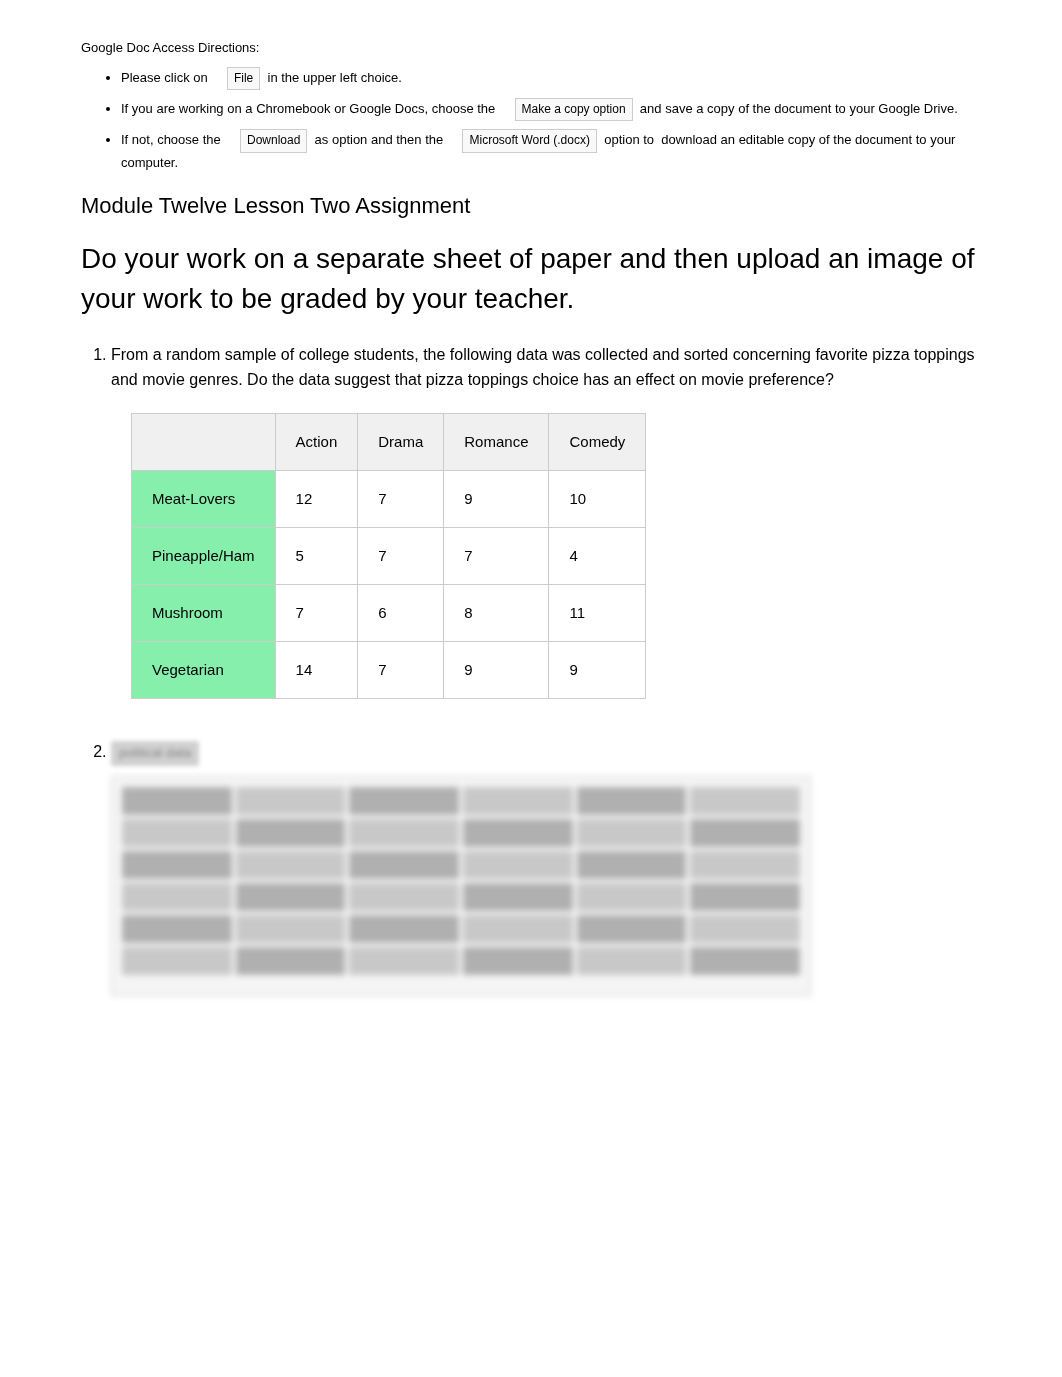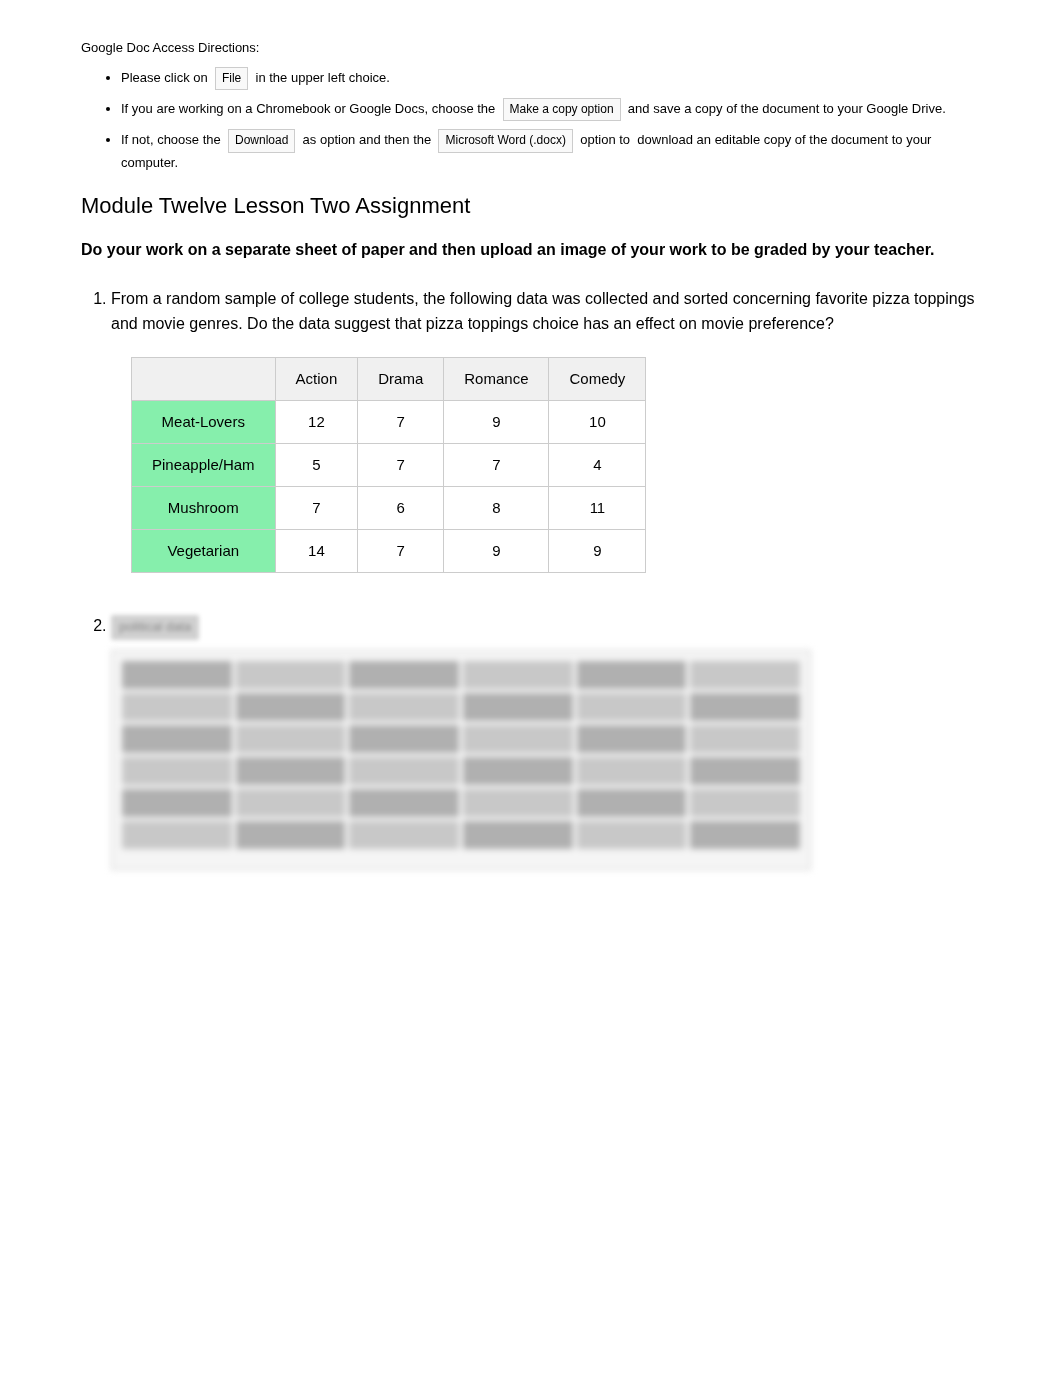--- a/index.html
+++ b/index.html
@@ -42,32 +42,33 @@
 
     .highlighted-box {
       display: inline-block;
       border: 1px solid #ccc;
       padding: 1px 6px;
       font-size: 12px;
       background: #f9f9f9;
       border-radius: 0;
       font-family: Arial, sans-serif;
       white-space: nowrap;
+      margin-left: 12px;
     }
 
     .section-title {
       font-size: 22px;
       font-weight: normal;
       margin-bottom: 20px;
       font-family: Arial, sans-serif;
     }
 
     .intro-text {
-      font-size: 16px;
-      font-weight: bold;
+      font-size: 28px;
+      font-weight: normal;
       line-height: 1.4;
       margin-bottom: 24px;
       font-family: Arial, sans-serif;
     }
 
     .questions-list {
       list-style: decimal;
       padding-left: 30px;
       font-size: 16px;
     }
@@ -85,22 +86,22 @@
 
     .data-table {
       border-collapse: collapse;
       margin: 20px 0 20px 20px;
       font-size: 15px;
       min-width: 500px;
     }
 
     .data-table th, .data-table td {
       border: 1px solid #cccccc;
-      padding: 9px 20px;
-      text-align: center;
+      padding: 16px 20px;
+      text-align: left;
       margin-top: 7px;
     }
 
     .data-table th {
       background-color: #f0f0f0;
       font-weight: normal;
     }
 
     .data-table td:first-child {
       background-color: #86efac;

